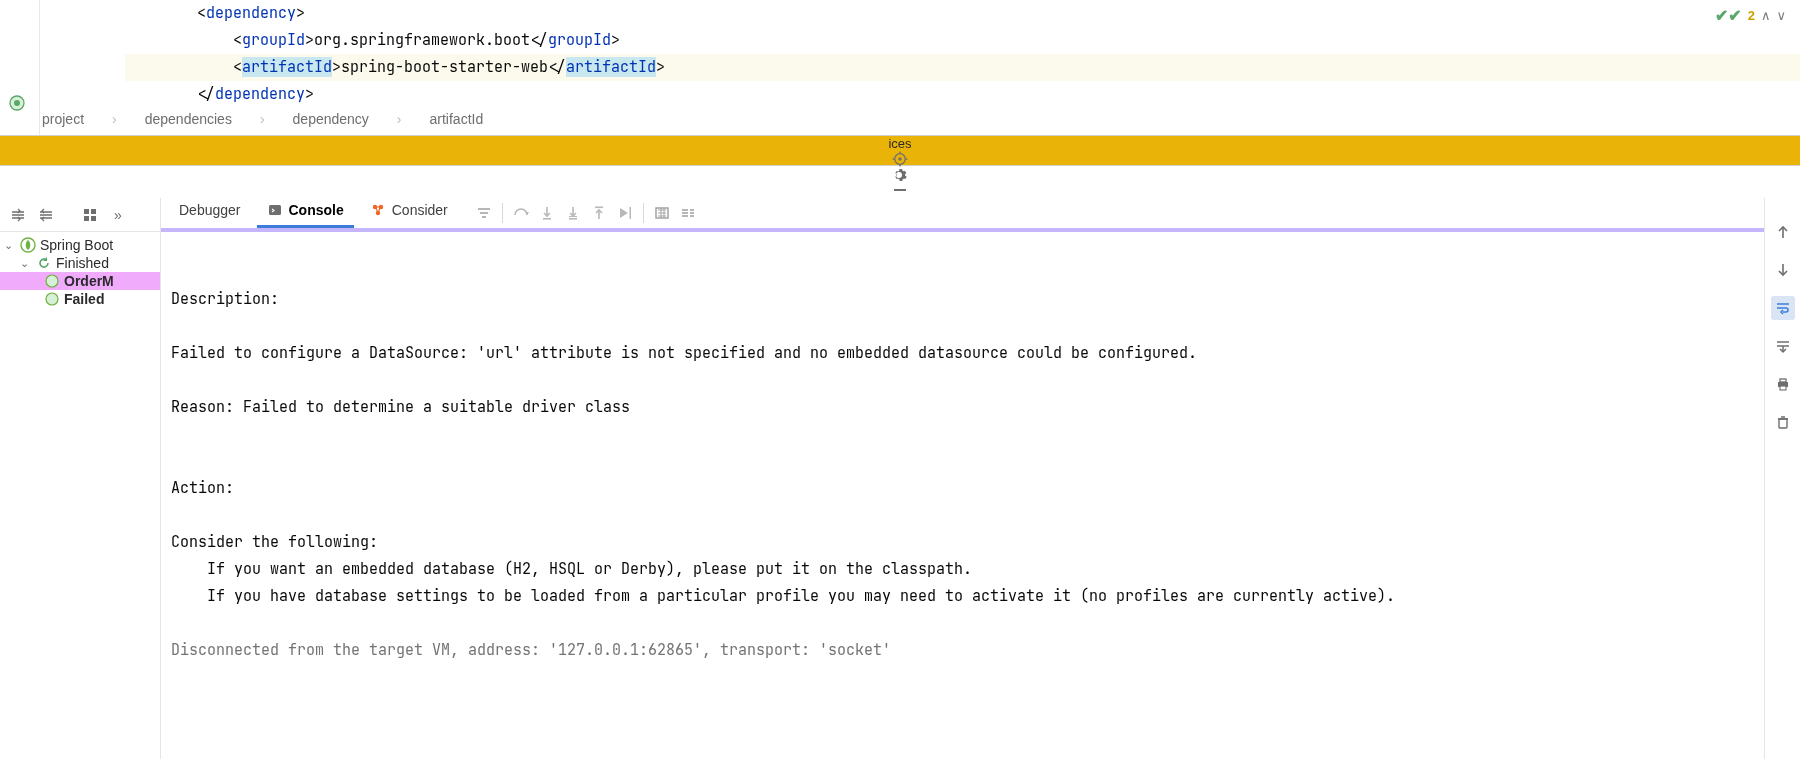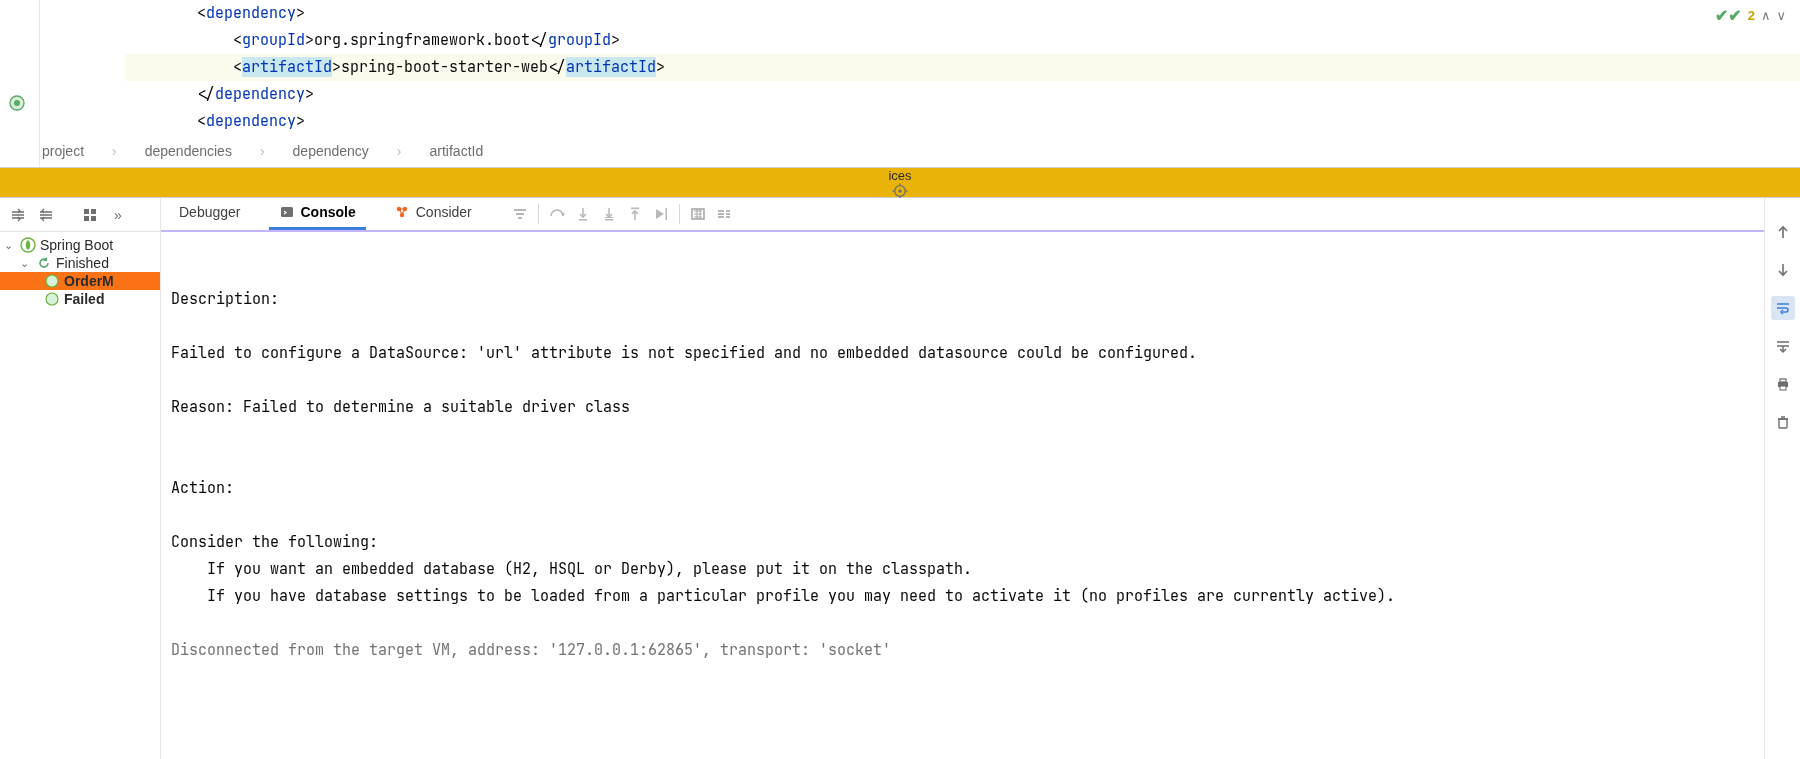--- a/index.html
+++ b/index.html
@@ -10,21 +10,21 @@
   background: #ffffff;
   width: 1800px;
   height: 759px;
   overflow: hidden;
   position: relative;
 }
 
 
 .editor-wrap {
   position: relative;
-  height: 168px;
+  height: 136px;
   border-bottom: 1px solid #d1d1d1;
   background: #ffffff;
 }
 .gutter {
   position: absolute;
   left: 0; top: 0; bottom: 0;
   width: 40px;
   background: #ffffff;
   border-right: 1px solid #e8e8e8;
 }
@@ -103,39 +103,39 @@
   height:34px;
   border-bottom:1px solid #e5e5e5;
   display:flex; align-items:center; gap:4px;
   padding:0 6px;
 }
 .tb-icon { width:24px; height:24px; display:flex; align-items:center; justify-content:center; color:#6e6e6e; cursor:pointer; font-size:15px; }
 
 .tree { padding:4px 0; font-size:14px; }
 .tree-row { display:flex; align-items:center; gap:4px; padding:1px 4px; white-space:nowrap; }
 .tree-row.bold { font-weight:700; }
-.tree-row.selected { background:#f97316; }
+.tree-row.selected { background:#f0abfc; }
 .tree-indent0 { padding-left:4px; }
 .tree-indent1 { padding-left:20px; }
 .tree-indent2 { padding-left:44px; }
 .tree-chevron { color:#6e6e6e; font-size:11px; width:12px; display:inline-block; }
 
 .center {
   flex:1;
   display:flex;
   flex-direction:column;
   border-left:1px solid #e5e5e5;
   min-width:0;
 }
 .tabbar {
   height:34px;
-  border-bottom:2px solid #c4b5fd;
-  display:flex; 
+  border-bottom:4px solid #c4b5fd;
+  display:flex; align-items:flex-end;
   padding:0 8px;
-  gap:18px;
+  gap:6px;
 }
 .tab {
   padding:6px 10px 7px 10px;
   display:flex; align-items:center; gap:6px;
   font-size:14px;
   color:#414141;
   cursor:pointer;
   border-bottom:3px solid transparent;
 }
 .tab.active { border-bottom-color:#3b7ddb; color:#000;font-weight:bold; }

